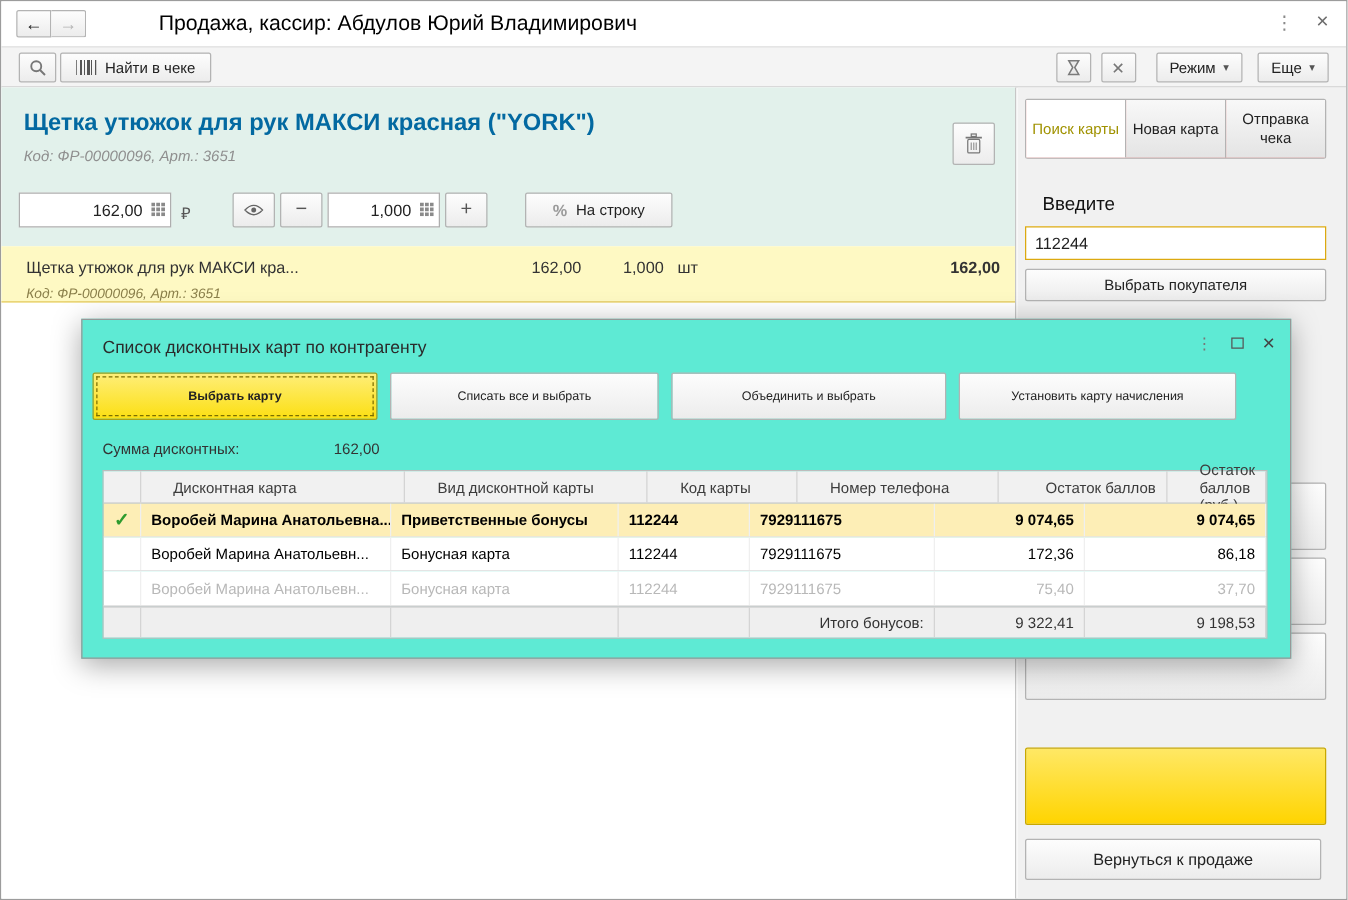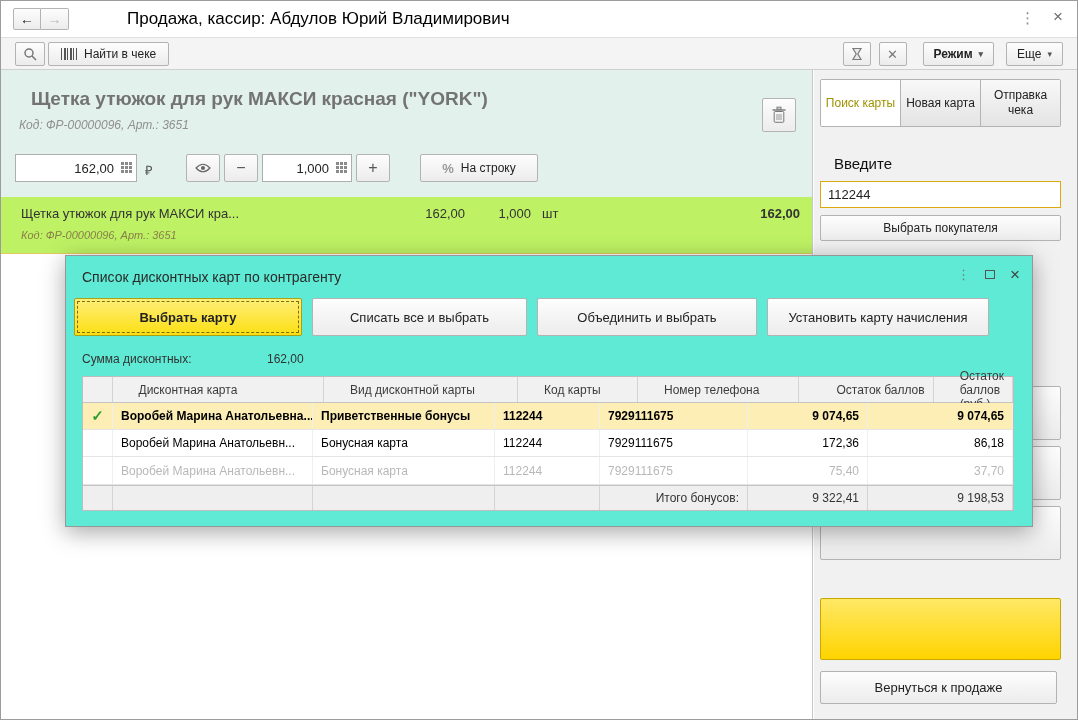--- a/index.html
+++ b/index.html
@@ -29,39 +29,39 @@
     background:repeating-linear-gradient(90deg,#555 0 1px,transparent 1px 3px,#555 3px 5px,transparent 5px 6px); }
   .tb-right { position:absolute; right:14px; top:4px; display:flex; align-items:center; gap:8px; }
   .tb-ico-btn { width:28px; height:24px; }
   .tb-drop { height:24px; padding:0 10px; gap:6px; }
   .drop-arrow { font-size:9px; color:#555; }
   .x-glyph { font-size:13px; color:#777; }
 
   
   .main { position:absolute; left:0; top:69px; width:812px; bottom:0; background:#fff; border-right:1px solid #c6c6c6; }
   .product-panel { position:absolute; left:0; top:0; right:0; height:127px; background:#e2f1eb; }
-  .product-title { position:absolute; left:30px; top:18px; font-size:19px; font-weight:bold; color:#737373; white-space:nowrap; }
+  .product-title { position:absolute; left:18px; top:18px; font-size:19px; font-weight:bold; color:#0369a1; white-space:nowrap; }
   .product-code { position:absolute; left:18px; top:48px; font-size:12px; font-style:italic; color:#8f8f8f; }
   .trash-btn { position:absolute; right:16px; top:28px; width:34px; height:34px; }
   .controls { position:absolute; left:14px; top:84px; right:14px; height:28px; }
   .field { position:absolute; height:28px; background:#fff; border:1px solid #aeaeae; }
   .field input { border:none; outline:none; background:transparent; height:100%; width:100%;
                  font-family:"Liberation Sans",sans-serif; font-size:13px; color:#222; text-align:right; padding:0 22px 0 6px; }
   .calc-ico { position:absolute; right:4px; top:7px; }
   .price-field { left:0; width:122px; }
   .ruble { position:absolute; left:130px; top:7px; font-size:13px; color:#555; }
   .sq-btn { position:absolute; width:34px; height:28px; font-size:16px; color:#555; }
   .eye-btn { left:171px; }
   .minus-btn { left:209px; }
   .qty-field { left:247px; width:90px; }
   .plus-btn { left:341px; }
   .perline-btn { position:absolute; left:405px; width:118px; height:28px; gap:7px; }
   .pct { color:#9a9a9a; font-weight:bold; font-size:13px; }
 
-  .receipt-row { position:absolute; left:0; top:127px; right:0; height:57px; background:#bef264; border-bottom:1px solid #e3c95f; cursor:pointer; }
+  .receipt-row { position:absolute; left:0; top:127px; right:0; height:45px; background:#fef9c3; border-bottom:1px solid #e3c95f; cursor:pointer; }
   .receipt-row span { position:absolute; font-size:13px; color:#333; }
   .r-name { left:20px; top:9px; }
   .r-price { left:368px; top:9px; width:96px; text-align:right; }
   .r-qty { left:468px; top:9px; width:62px; text-align:right; }
   .r-unit { left:541px; top:9px; }
   .r-total { right:12px; top:9px; width:110px; text-align:right; font-weight:bold; }
   .r-code { left:20px; top:32px; font-size:11px !important; font-style:italic; color:#8a7f4a !important; }
 
   
   .sidebar { position:absolute; left:813px; top:69px; right:0; bottom:0; background:#f1f1f1; }
@@ -84,21 +84,21 @@
 
   
   .modal { position:absolute; left:64px; top:254px; width:968px; height:272px; background:#5eead4;
            border:1px solid #979797; box-shadow:0 5px 22px rgba(0,0,0,.35); z-index:10; }
   .modal-title { position:absolute; left:16px; top:13px; font-size:14px; color:#2b2b2b; }
   .modal-icons { position:absolute; right:12px; top:10px; display:flex; align-items:center; gap:15px; }
   .m-dots { font-size:13px; color:#777; cursor:pointer; }
   .m-max { width:10px; height:9px; border:1px solid #555; cursor:pointer; }
   .m-close { font-size:17px; color:#444; cursor:pointer; line-height:1; }
   .modal-actions { position:absolute; left:8px; top:42px; right:8px; height:38px; display:flex; gap:10px; }
-  .action-btn { height:38px; font-size:13px; }
+  .action-btn { height:38px; font-size:10px; }
   .default-btn { width:228px; background:linear-gradient(#feee78,#fcdf12); border:1px solid #aaa016;
                  outline:1px dashed #7c6f00; outline-offset:-4px; font-weight:bold; }
   .ab2 { width:215px; } .ab3 { width:220px; } .ab4 { width:222px; }
   .sum-row { position:absolute; left:16px; top:96px; font-size:12px; color:#333; }
   .sum-val { position:absolute; left:185px; top:0; }
 
   .dtable { position:absolute; left:16px; top:120px; right:18px; bottom:15px; border:1px solid #bdbdbd;
             display:flex; flex-direction:column; font-size:12px; }
   .thead { display:flex; height:26px; background:#f1f1f1; border-bottom:1px solid #c4c4c4; color:#3c3c3c;gap:18px; }
   .thead .cell { border-right:1px solid #d4d4d4; display:flex; align-items:center; padding:0 8px; }
@@ -151,21 +151,21 @@
     </div>
     <div class="tb-right">
       <div class="btn tb-ico-btn">
         <svg width="12" height="14" viewBox="0 0 12 14">
             <path d="M2 1.5 H10 L6.8 7 L10 12.5 H2 L5.2 7 Z" fill="#e9e9e9" stroke="#7a7a7a" stroke-width="1.2"></path>
           </svg>
       </div>
       <div class="btn tb-ico-btn">
         <span class="x-glyph">✕</span>
       </div>
-      <div class="btn tb-drop" style="margin-left:8px;font-weight:bold;">
+      <div class="btn tb-drop" style="margin-left:8px;">
         <span>Режим</span>
         <span class="drop-arrow">▾</span>
       </div>
       <div class="btn tb-drop" style="margin-left:4px;">
         <span>Еще</span>
         <span class="drop-arrow">▾</span>
       </div>
     </div>
   </div>
 

